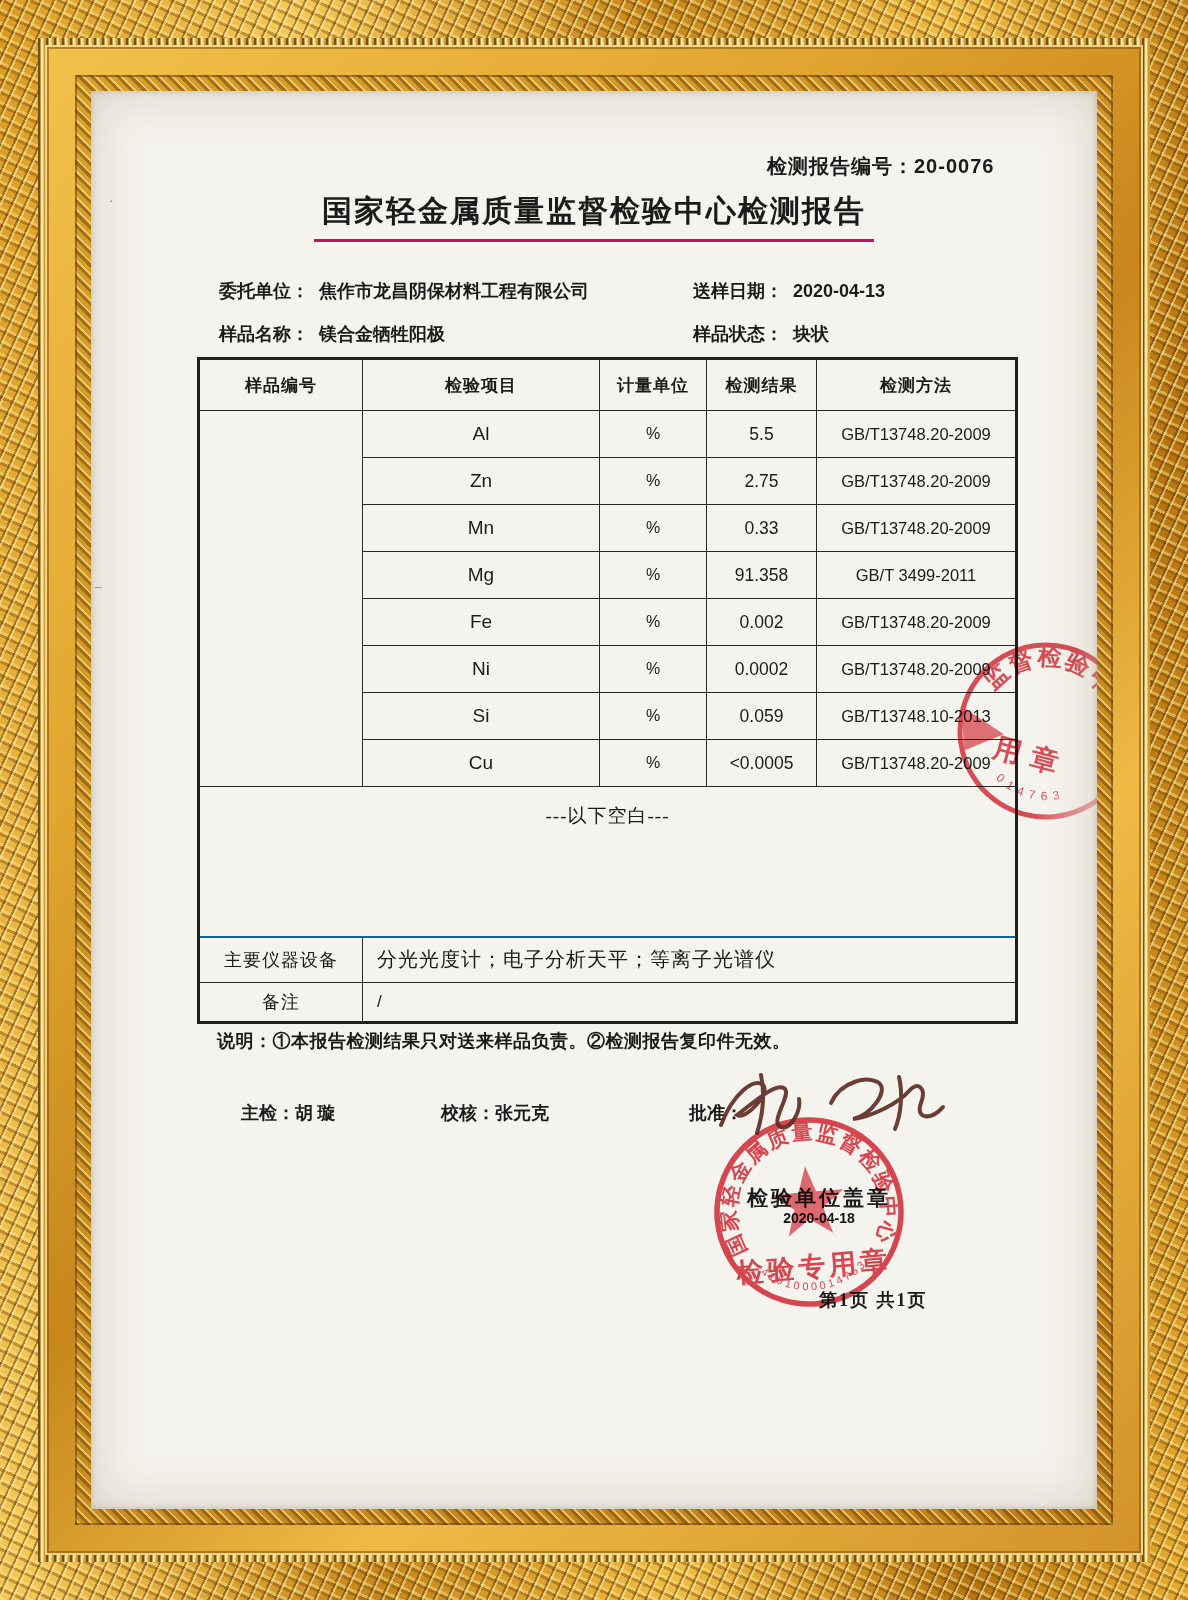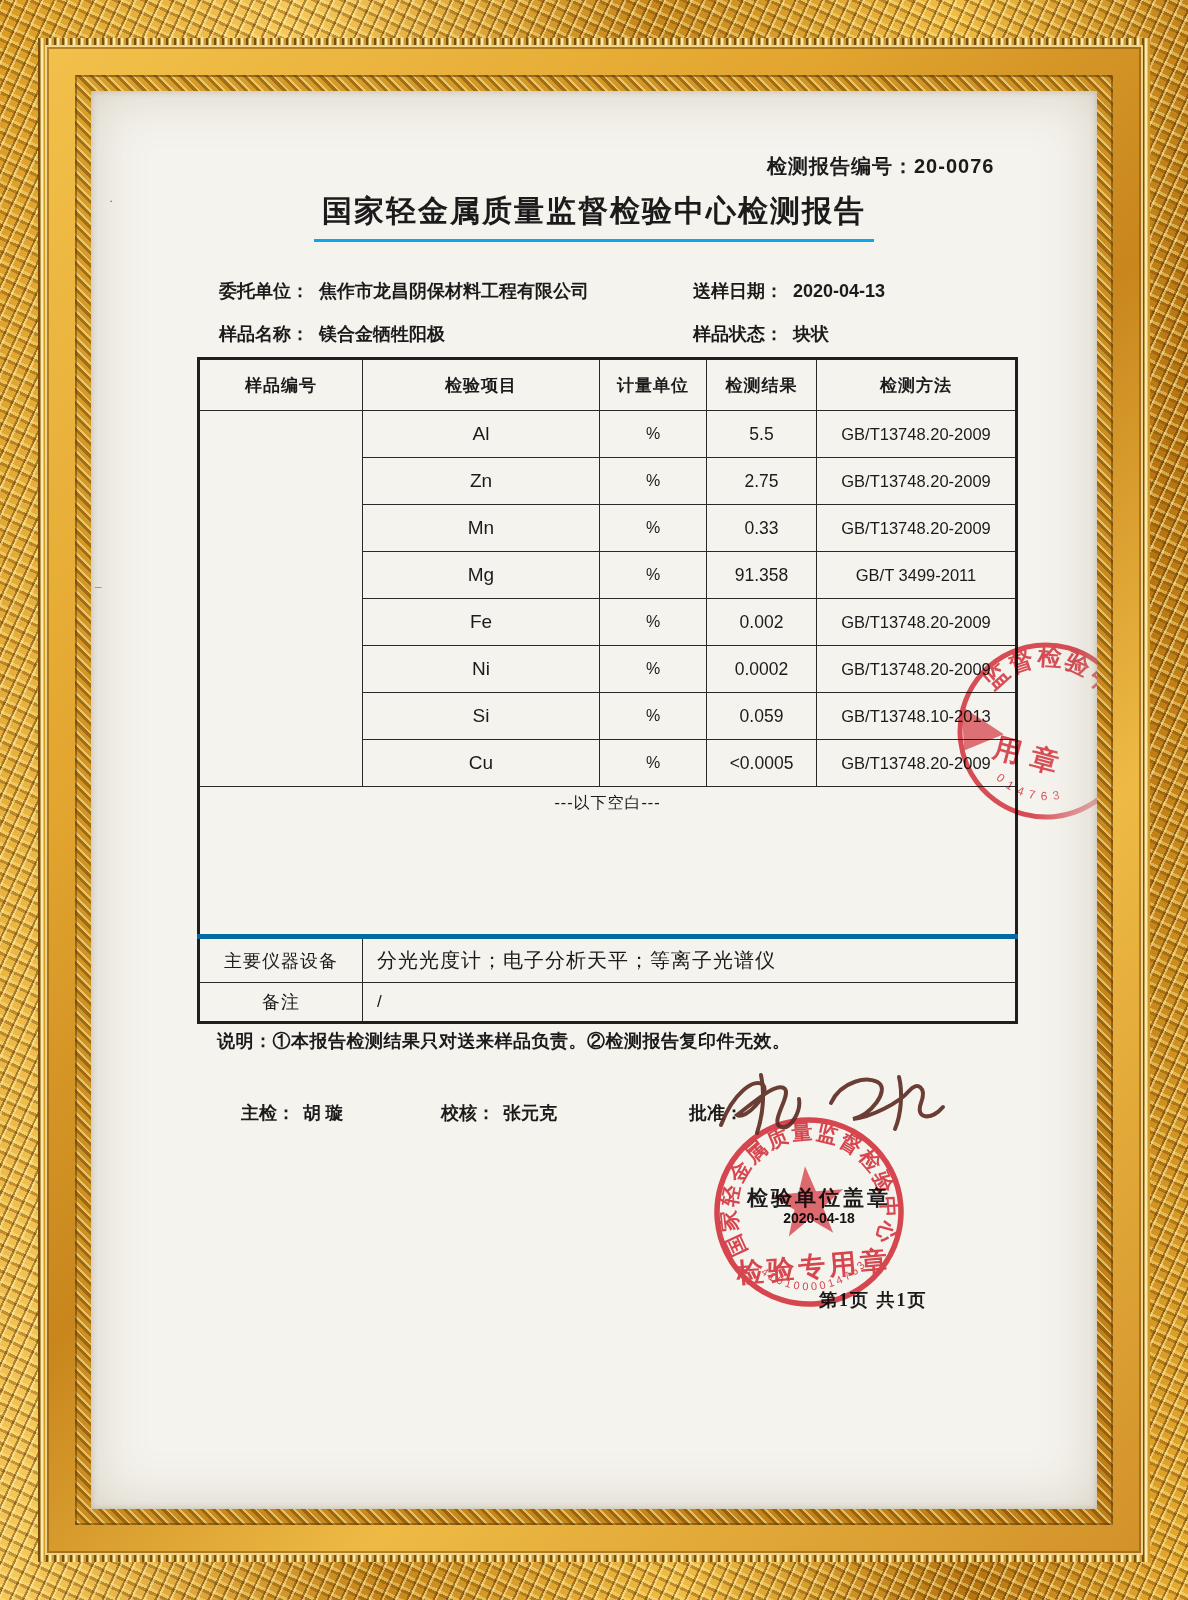--- a/index.html
+++ b/index.html
@@ -28,21 +28,21 @@
     box-shadow:inset 0 0 55px rgba(110,85,40,.22), inset 0 0 6px rgba(90,60,10,.25);}
 
   .abs{position:absolute;}
   .sans{font-family:"Liberation Sans","DejaVu Sans",sans-serif;}
 
   .report-no{top:62px;left:676px;font-size:20px;font-weight:700;letter-spacing:1px;}
   .report-no .num{font-family:"Liberation Sans","DejaVu Sans",sans-serif;}
 
   .title{top:100px;left:50%;transform:translateX(-50%);white-space:nowrap;
     font-size:30px;font-weight:700;letter-spacing:2px;
-    border-bottom:3px solid #0ea5e9;padding:0 8px 7px;}
+    border-bottom:3px solid #be185d;padding:0 8px 7px;}
 
   .info-item{font-size:18px;white-space:nowrap;}
   .info-item .lab{font-weight:600;}
   .info-item .val{font-weight:700;margin-left:10px;}
   .pos-client{top:188px;left:128px;}
   .pos-date{top:188px;left:602px;}
   .pos-sname{top:231px;left:128px;}
   .pos-sstate{top:231px;left:602px;}
   .val-date{font-family:"Liberation Sans","DejaVu Sans",sans-serif;}
 
@@ -51,33 +51,33 @@
   table.rpt{border-collapse:collapse;table-layout:fixed;width:818px;border:3px solid #1f1f1f;}
   .rpt th,.rpt td{border:1.6px solid #2a2a2a;text-align:center;padding:0;font-weight:normal;}
   .rpt thead tr{height:52px;}
   .rpt thead th{font-size:17px;font-weight:600;letter-spacing:1px;margin-top:33px;}
   .rpt tr.dr{height:47px;}
   .c-item{font-family:"Liberation Sans","DejaVu Sans",sans-serif;font-size:19px;}
   .c-unit{font-family:"Liberation Sans","DejaVu Sans",sans-serif;font-size:16px;}
   .c-result{font-family:"Liberation Sans","DejaVu Sans",sans-serif;font-size:17.5px;}
   .c-method{font-family:"Liberation Sans","DejaVu Sans",sans-serif;font-size:16.5px;}
   .row-blank{height:150px;}
-  .row-blank td{vertical-align:top;padding-top:6px;font-size:16px;letter-spacing:1px;}
+  .row-blank td{vertical-align:top;padding-top:16px;font-size:19px;letter-spacing:1px;}
   .row-equip{height:46px;}
-  .row-equip td{border-top:5px solid #0369a1;}
+  .row-equip td{border-top:2px solid #0369a1;}
   .row-remark{height:40px;}
   .lbl-cell{font-size:18px;letter-spacing:1px;}
   .val-left{text-align:left !important;padding-left:14px !important;}
   .equip-val{font-weight:700;font-size:20px;letter-spacing:1px;margin-top:35px;}
   .remark-val{font-family:"Liberation Sans","DejaVu Sans",sans-serif;font-size:17px;}
 
   .note-line{top:938px;left:126px;font-size:18px;font-weight:600;letter-spacing:.5px;}
 
   .sig{font-size:18px;font-weight:600;white-space:nowrap;}
-  .sig .val{font-weight:700;margin-left:8px;}
+  .sig .val{font-weight:700;}
   .pos-chief{top:1010px;left:150px;}
   .pos-review{top:1010px;left:350px;}
   .pos-approve{top:1010px;left:598px;}
 
   .sig-svg{top:972px;left:612px;z-index:6;}
   .seal-caption{top:1093px;left:628px;width:200px;text-align:center;font-size:21px;font-weight:700;letter-spacing:3px;z-index:4;color:#1d1d1d;}
   .seal-date{top:1119px;left:628px;width:200px;text-align:center;font-size:14px;font-weight:700;z-index:4;color:#141414;}
   .page-footer{top:1197px;left:728px;font-size:18px;font-weight:700;letter-spacing:2px;z-index:4;}
 
   .stamp{z-index:5;mix-blend-mode:multiply;}

